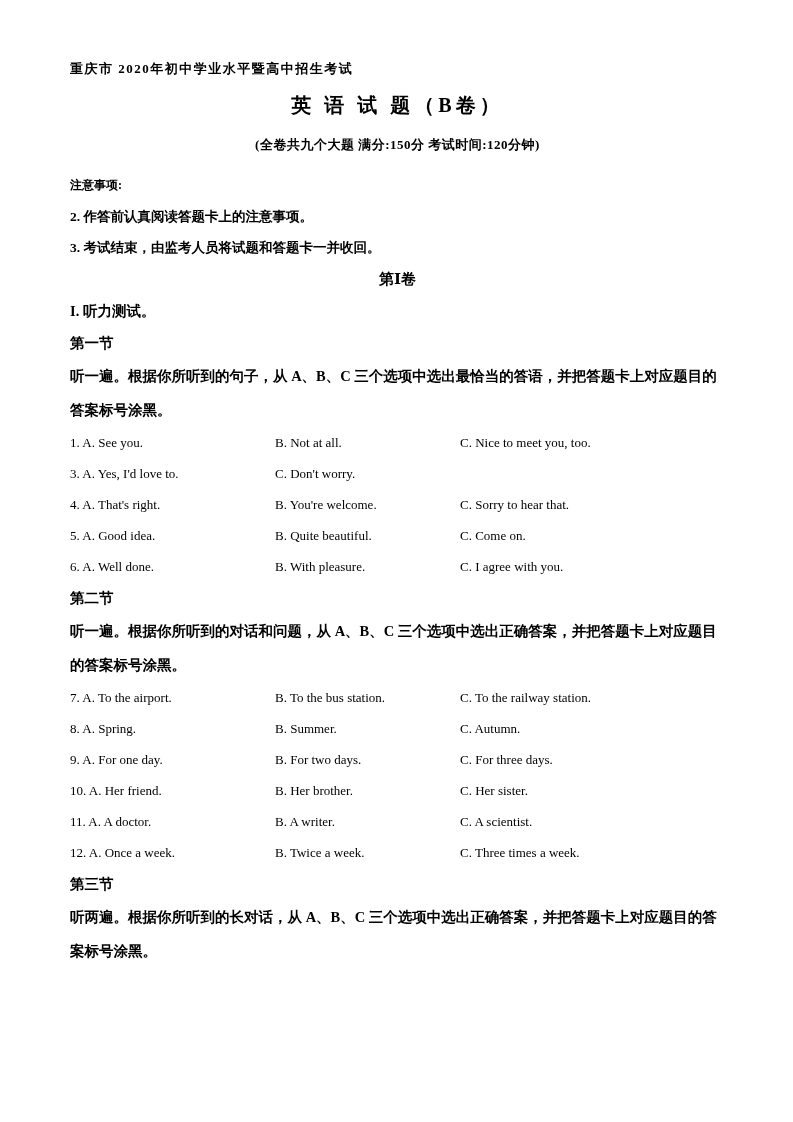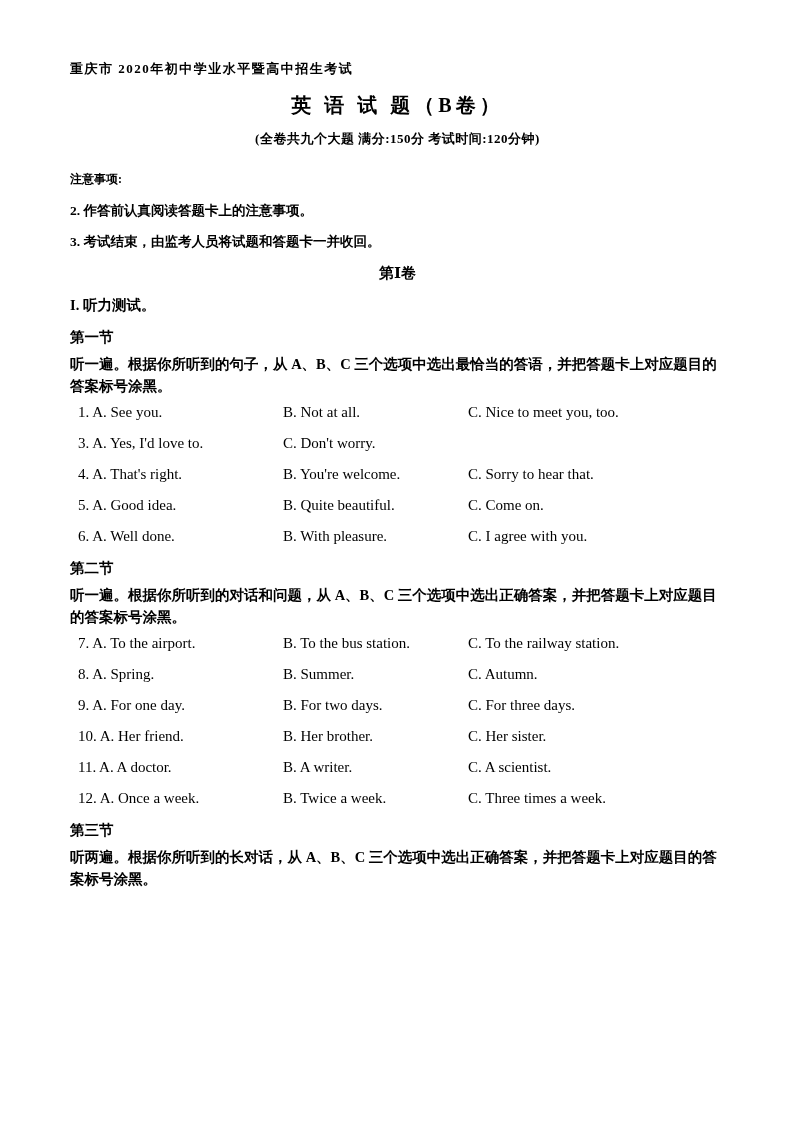--- a/index.html
+++ b/index.html
@@ -6,31 +6,31 @@
   html,body { background:#ffffff; }
   body {
     width:793px; height:1122px;
     font-family:"Liberation Serif","DejaVu Serif",serif;
     color:#000; overflow:hidden;
   }
   .page { padding:60px 68px 0 70px; }
 
   .title { text-align:left; font-size:13px; font-weight:bold; letter-spacing:1.5px; }
   .subtitle { text-align:center; font-size:20px; font-weight:bold; letter-spacing:4px; margin-top:14px; }
-  .meta { text-align:center; font-size:13px; font-weight:bold; margin-top:11px; letter-spacing:0.5px; }
+  .meta { text-align:center; font-size:13px; font-weight:bold; margin-top:17px; letter-spacing:0.5px; }
 
   .notice-heading { font-size:12px; font-weight:bold; margin-top:16px; line-height:31px; }
   .notice { font-size:13.5px; font-weight:bold; line-height:31px; }
 
   .volume { text-align:center; font-size:15px; font-weight:bold; line-height:32px; }
   .sec-head { font-size:14.5px; font-weight:bold; line-height:32px; }
-  .instr { font-size:14.5px; font-weight:bold; line-height:22px; }
+  .instr { font-size:14.5px; font-weight:bold; line-height:34px; }
 
   .qblock { }
-  .qrow { display:grid; grid-template-columns:205px 185px 1fr; font-size:15px; line-height:31px;margin-left:8px; }
+  .qrow { display:grid; grid-template-columns:205px 185px 1fr; font-size:13px; line-height:31px; }
   .qrow span { white-space:nowrap; }
 </style>
 </head>
 <body>
 
 <div class="page">
 
   <div class="title">重庆市 2020年初中学业水平暨高中招生考试</div>
   <div class="subtitle">英 语 试 题（B卷）</div>
   <div class="meta">(全卷共九个大题 满分:150分 考试时间:120分钟)</div>

